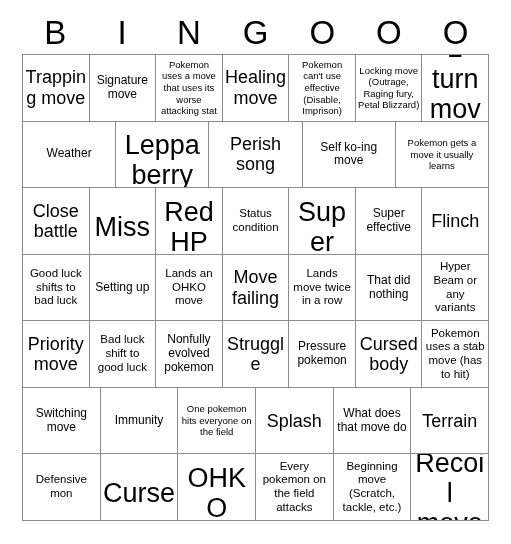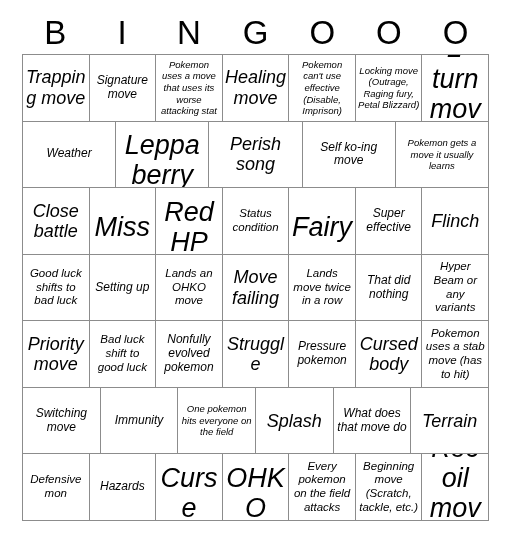--- a/index.html
+++ b/index.html
@@ -46,21 +46,20 @@
     left: 22px;
     top: 54px;
     width: 467px;
     height: 467px;
     border-top: 1px solid #8c8c8c;
     border-left: 1px solid #8c8c8c;
     box-sizing: border-box;
     display: flex;
     flex-direction: column;
     background: #fff;
-    font-style: italic;
   }
   .grid-row {
     display: flex;
     flex: 1 1 0;
     min-height: 0;
   }
   .cell {
     flex: 1 1 0;
     min-width: 0;
     border-right: 1px solid #8c8c8c;
@@ -151,21 +150,21 @@
         <div class="cell fs-xl">
           <span class="cell-text">Miss</span>
         </div>
         <div class="cell fs-xl">
           <span class="cell-text">Red HP</span>
         </div>
         <div class="cell fs-sm">
           <span class="cell-text">Status condition</span>
         </div>
         <div class="cell fs-xl">
-          <span class="cell-text">Fairy</span>
+          <span class="cell-text">Super</span>
         </div>
         <div class="cell fs-md">
           <span class="cell-text">Super effective</span>
         </div>
         <div class="cell fs-lg">
           <span class="cell-text">Flinch</span>
         </div>
       </div>
       <div class="grid-row">
         <div class="cell fs-sm">
@@ -230,23 +229,20 @@
           <span class="cell-text">What does that move do</span>
         </div>
         <div class="cell fs-lg">
           <span class="cell-text">Terrain</span>
         </div>
       </div>
       <div class="grid-row">
         <div class="cell fs-sm">
           <span class="cell-text">Defensive mon</span>
         </div>
-        <div class="cell fs-md">
-          <span class="cell-text">Hazards</span>
-        </div>
         <div class="cell fs-xl">
           <span class="cell-text">Curse</span>
         </div>
         <div class="cell fs-xl">
           <span class="cell-text">OHKO</span>
         </div>
         <div class="cell fs-sm">
           <span class="cell-text">Every pokemon on the field attacks</span>
         </div>
         <div class="cell fs-sm">

